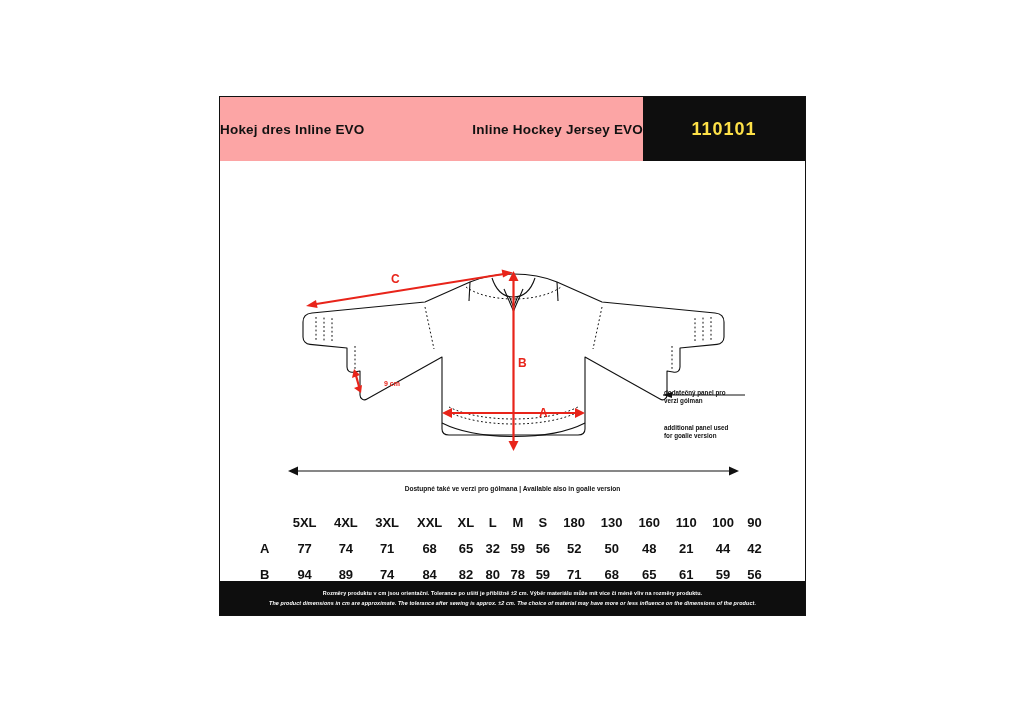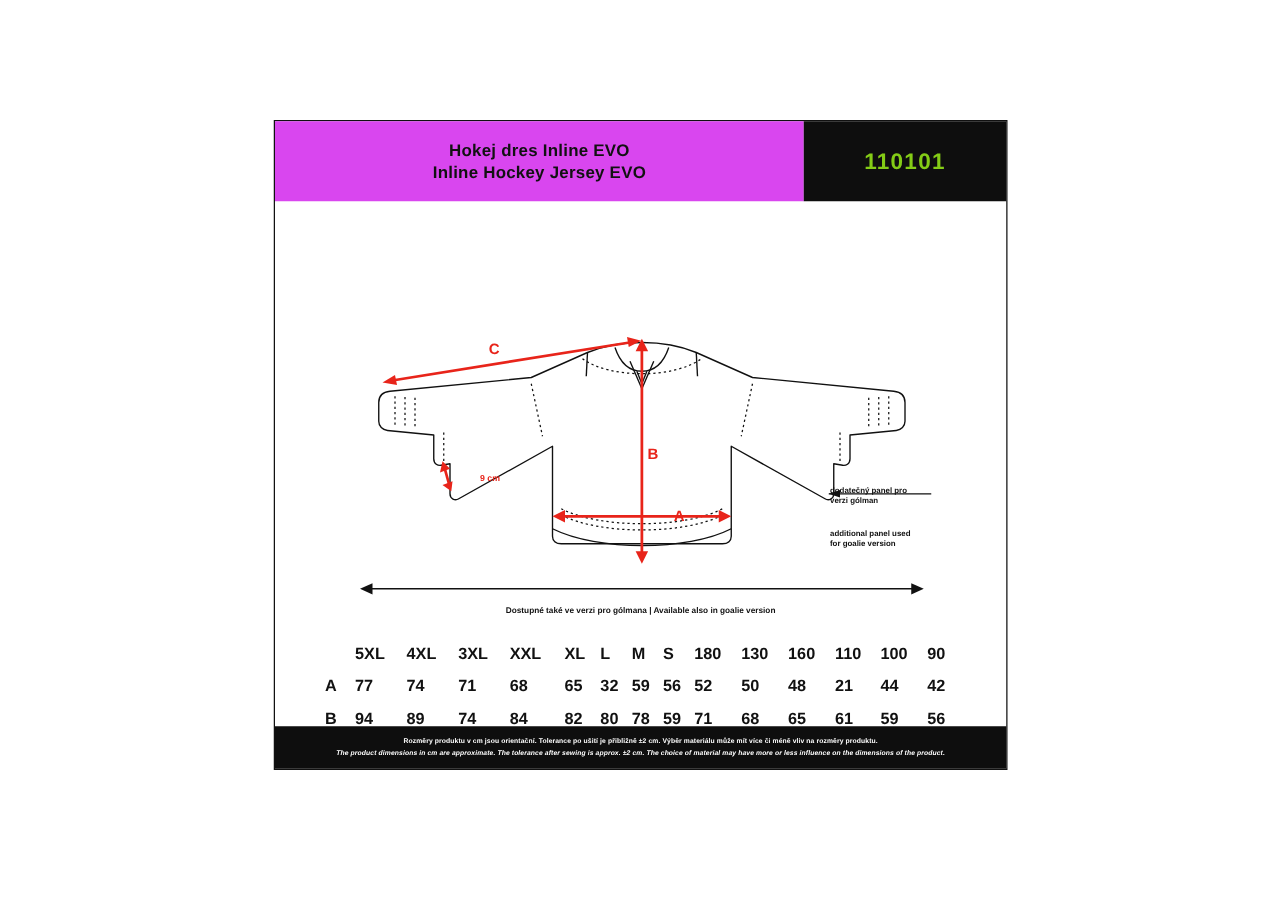--- a/index.html
+++ b/index.html
@@ -17,44 +17,44 @@
     border: 1px solid #111;
   }
   
   .header {
     display: flex;
     height: 64px;
     width: 100%;
   }
   .header-left {
     flex: 0 0 423px;
-    background: #d946ef;
+    background: #fca5a5;
     display: flex;
-    flex-direction: column;
+    flex-direction: row;
     align-items: center;
-    justify-content: center;
+    justify-content: space-between;
     color: #111;
   }
   .header-right {
     flex: 1 1 auto;
     background: #0e0e0e;
     display: flex;
     align-items: center;
     justify-content: center;
   }
   .title-cz, .title-en {
     font-weight: bold;
     font-size: 13.5px;
     letter-spacing: .2px;
     line-height: 17px;
     white-space: nowrap;
   }
   .title-en { }
   .code {
-    color: #84cc16;
+    color: #fde047;
     font-weight: bold;
     font-size: 18px;
     letter-spacing: 1px;
   }
   
   .drawing {
     position: relative;
     width: 100%;
     height: 330px;
   }
@@ -96,21 +96,21 @@
     padding: 18px 38px 0 38px;
   }
   table.sizes {
     width: 100%;
     border-collapse: collapse;
   }
   table.sizes th, table.sizes td {
     font-size: 13px;
     font-weight: bold;
     color: #111;
-    text-align: left;
+    text-align: center;
     padding: 5.5px 0 5.5px 0;
     white-space: nowrap;
   }
   table.sizes th.rowhead, table.sizes td.rowhead {
     width: 26px;
     text-align: left;
     padding-left: 2px;
   }
   
   .footer {

